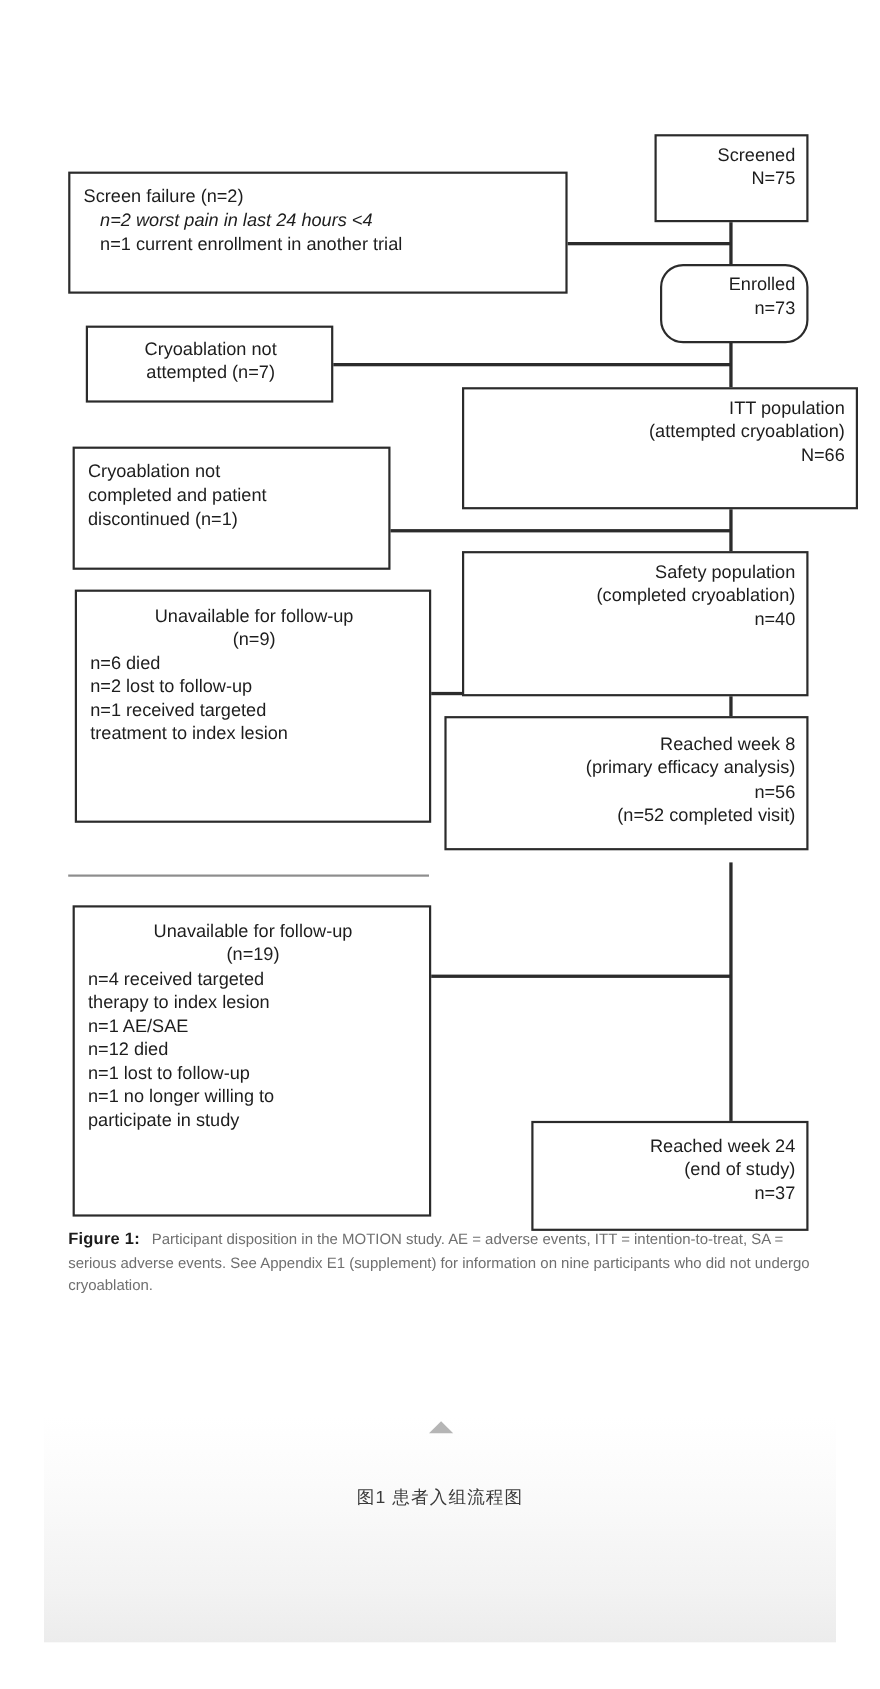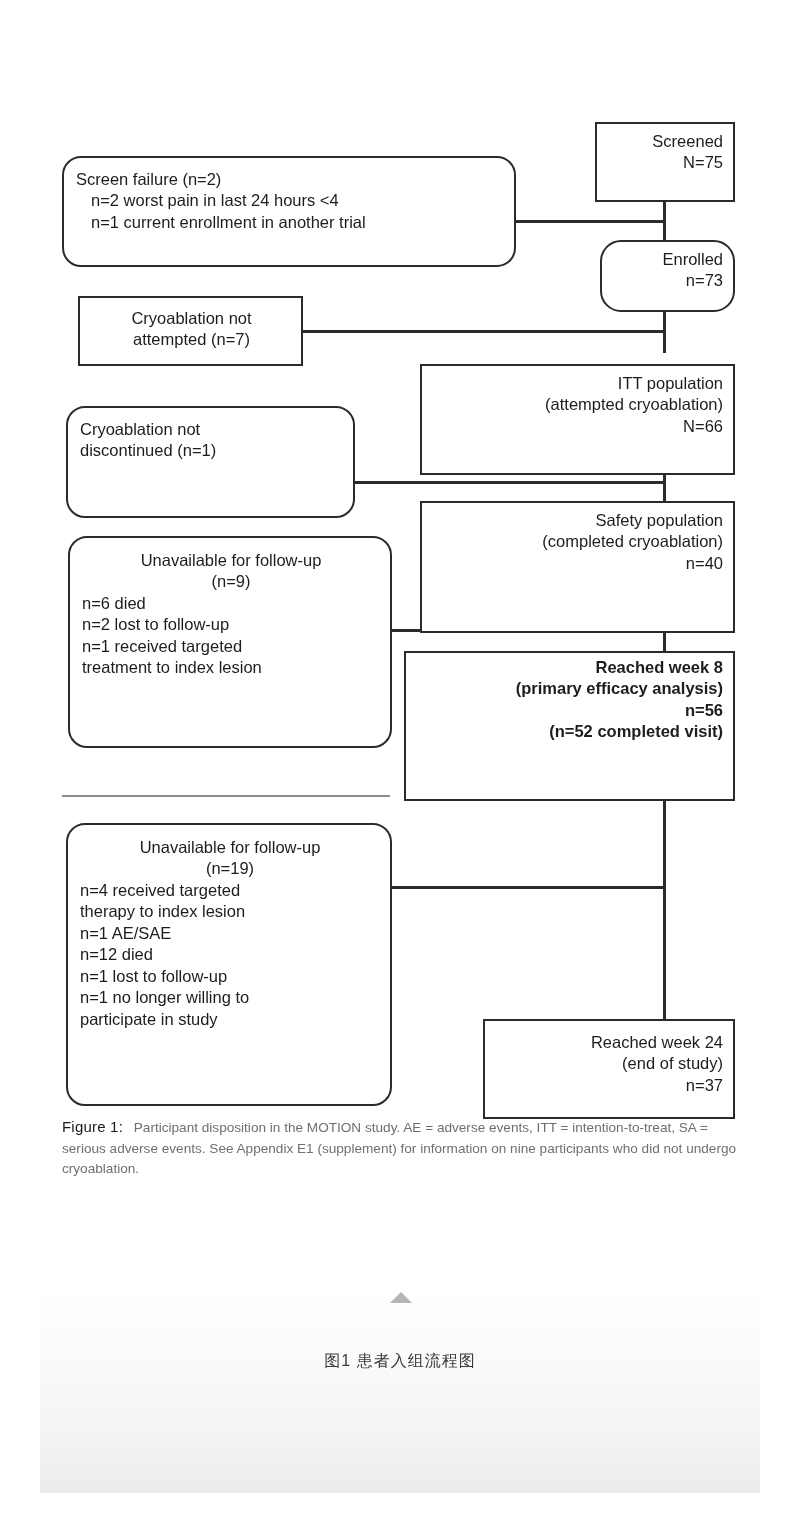--- a/index.html
+++ b/index.html
@@ -13,32 +13,32 @@
 
   
   #flow{position:absolute;left:0;top:0;width:800px;height:1100px;}
 
   .box{position:absolute;border:2.5px solid #2b2b2b;background:#fff;box-sizing:border-box;
        font-size:16.5px;line-height:1.30;color:#1d1d1d;}
   .box .ln{white-space:nowrap;}
   .pad{padding:7px 10px 7px 12px;}
   .right{text-align:right;}
   .center{text-align:center;}
-  .left{text-align:left;border-radius:19px;}
+  .left{text-align:left;}
 
   
   .vline{position:absolute;background:#2b2b2b;width:2.5px;}
   .hline{position:absolute;background:#2b2b2b;height:2.5px;}
   .rule{position:absolute;background:#8d8d8d;height:2px;}
 
   
   #caption{position:absolute;left:62px;top:1068px;width:678px;
            font-size:13.6px;line-height:1.52;color:#6f6f6f;
            font-family:"Liberation Sans","DejaVu Sans",sans-serif;}
-  #caption b{color:#1b1b1b;font-size:15px;font-weight:normal;letter-spacing:.2px;}
+  #caption b{color:#1b1b1b;font-size:15px;font-weight:bold;letter-spacing:.2px;}
 
   
   #tri{position:absolute;left:390px;top:1244px;width:0;height:0;
        border-left:11px solid transparent;border-right:11px solid transparent;
        border-bottom:11px solid #b5b5b5;}
 
   
   #zh{position:absolute;left:0;top:1303px;width:800px;text-align:center;
       font-size:16px;color:#3a3a3a;letter-spacing:1px;
       font-family:Liberation Sans, sans-serif;}
@@ -69,58 +69,59 @@
     <div class="box pad right" style="left:595px;top:74px;width:140px;height:80px;">
       <div class="ln">Screened</div>
       <div class="ln">N=75</div>
     </div>
 
     <div class="box pad right" style="left:600px;top:192px;width:135px;height:72px;border-radius:21px;">
       <div class="ln">Enrolled</div>
       <div class="ln">n=73</div>
     </div>
 
-    <div class="box pad right" style="left:420px;top:316px;width:315px;height:111px;">
+    <div class="box pad right" style="left:420px;top:304px;width:360px;height:111px;">
       <div class="ln">ITT population</div>
       <div class="ln">(attempted cryoablation)</div>
       <div class="ln">N=66</div>
     </div>
 
     <div class="box pad right" style="left:420px;top:453px;width:315px;height:132px;">
       <div class="ln">Safety population</div>
       <div class="ln">(completed cryoablation)</div>
       <div class="ln">n=40</div>
     </div>
 
-    <div class="box pad right" style="left:404px;top:603px;width:331px;height:150px;padding-top:4px;font-weight:bold;">
+    <div class="box pad right" style="left:404px;top:603px;width:331px;height:122px;padding-top:14px;">
       <div class="ln">Reached week 8</div>
       <div class="ln">(primary efficacy analysis)</div>
       <div class="ln">n=56</div>
       <div class="ln">(n=52 completed visit)</div>
     </div>
 
     <div class="box pad right" style="left:483px;top:971px;width:252px;height:100px;padding-top:11px;">
       <div class="ln">Reached week 24</div>
       <div class="ln">(end of study)</div>
       <div class="ln">n=37</div>
     </div>
 
     <div class="box pad left" style="left:62px;top:108px;width:454px;height:111px;padding-top:11px;">
       <div class="ln">Screen failure (n=2)</div>
-      <div class="ln" style="padding-left:15px;">n=2 worst pain in last 24 hours &lt;4</div>
+      <div class="ln" style="padding-left:15px;font-style:italic;">n=2 worst pain in last 24 hours &lt;4</div>
       <div class="ln" style="padding-left:15px;">n=1 current enrollment in another trial</div>
     </div>
 
     <div class="box pad center" style="left:78px;top:248px;width:225px;height:70px;padding-top:10px;">
       <div class="ln">Cryoablation not</div>
       <div class="ln">attempted (n=7)</div>
     </div>
 
     <div class="box pad left" style="left:66px;top:358px;width:289px;height:112px;padding-top:11px;">
       <div class="ln">Cryoablation not</div>
+      <div class="ln">completed and patient</div>
       <div class="ln">discontinued (n=1)</div>
     </div>
 
     <div class="box pad left" style="left:68px;top:488px;width:324px;height:212px;padding-top:12px;">
       <div class="ln center">Unavailable for follow-up</div>
       <div class="ln center">(n=9)</div>
       <div class="ln">n=6 died</div>
       <div class="ln">n=2 lost to follow-up</div>
       <div class="ln">n=1 received targeted</div>
       <div class="ln">treatment to index lesion</div>

